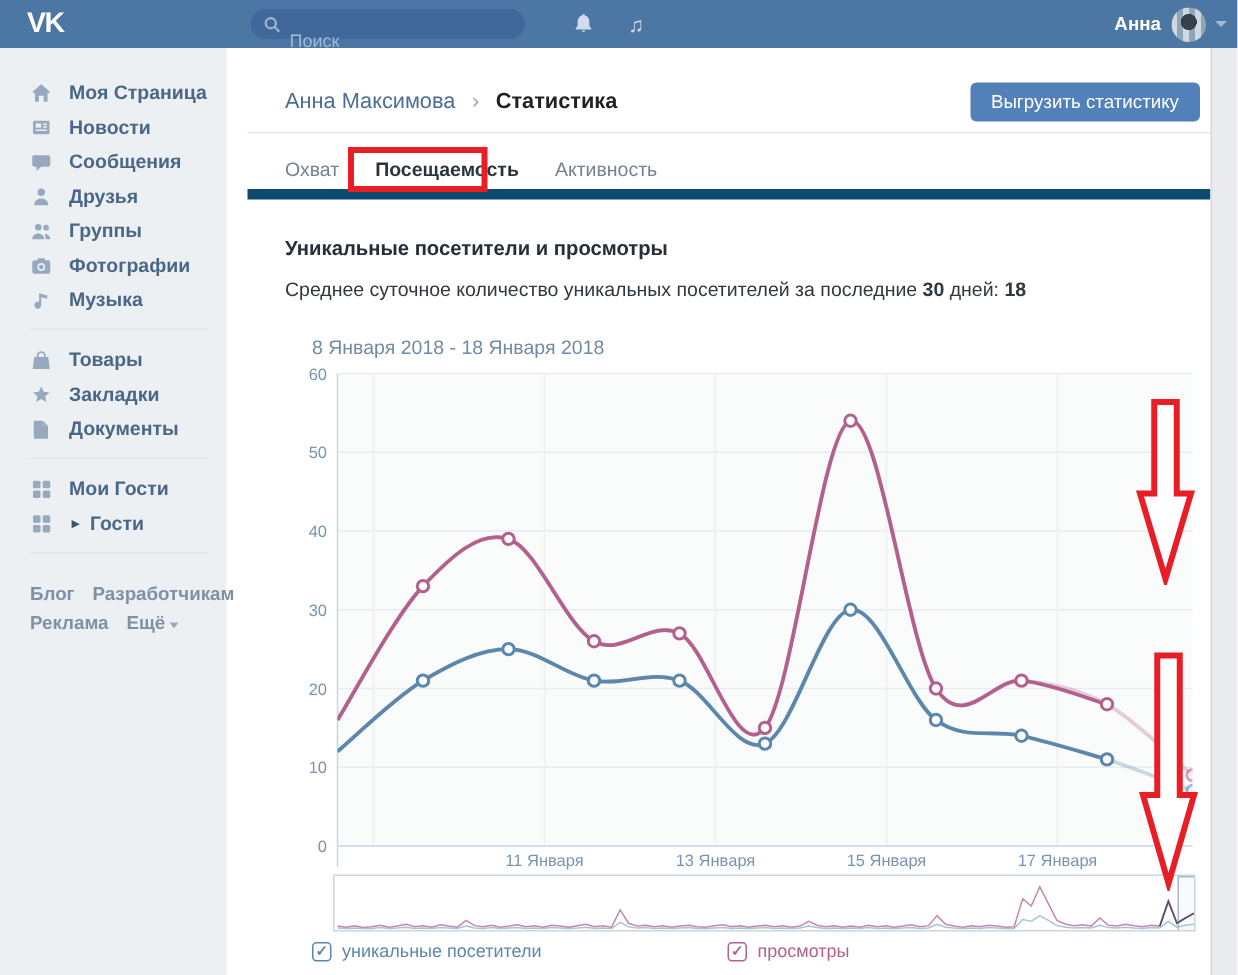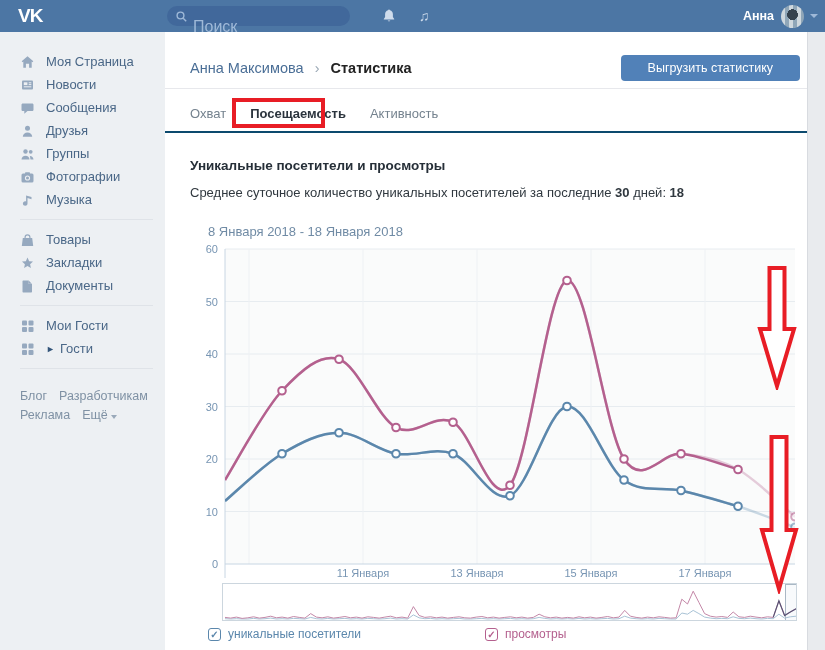--- a/index.html
+++ b/index.html
@@ -2,56 +2,56 @@
 <html><head>
 <meta charset="utf-8">
 <style>
   * { margin:0; padding:0; box-sizing:border-box; font-family:"Liberation Sans", sans-serif; }
   html,body { width:825px; height:650px; background:#fff; overflow:hidden; position:relative; }
 
   
   .topbar { position:absolute; left:0; top:0; width:825px; height:32px; background:#4c76a4; z-index:10; }
   .vk-logo { position:absolute; left:18px; top:5px; color:#fff; font-size:19px; font-weight:bold; letter-spacing:-1px; }
   .search-box { position:absolute; left:167px; top:6px; width:183px; height:20px; background:#41689b; border-radius:11px; display:flex; align-items:center; padding-left:9px; }
-  .search-box input { background:transparent; border:none; outline:none; color:#cfdcec; font-size:16px; width:140px; margin-left:6px;margin-top:22px; }
+  .search-box input { background:transparent; border:none; outline:none; color:#cfdcec; font-size:12px; width:140px; margin-left:6px;margin-top:22px; }
   .search-box input::placeholder { color:#9fb9d8; }
   .bar-icon { position:absolute; top:8px; width:18px; height:16px; color:#cfdcec; font-size:14px; line-height:16px; text-align:center; cursor:pointer; }
   .user-menu { position:absolute; right:7px; top:4px; height:24px; display:flex; align-items:center; cursor:pointer; }
   .user-name { color:#fff; font-size:12.5px; font-weight:bold; margin-right:7px; }
   .avatar { width:23px; height:23px; border-radius:50%; overflow:hidden;
     background:
       radial-gradient(circle at 50% 42%, #35424e 0 30%, transparent 31%),
       repeating-linear-gradient(90deg,#cfd8de 0 4px,#8fa6b8 4px 8px); }
   .caret { width:0; height:0; border-left:4px solid transparent; border-right:4px solid transparent; border-top:4px solid #9fb9d8; margin-left:6px; }
 
   
-  .sidebar { position:absolute; left:0; top:32px; width:165px; height:618px; background:#edf0f3; padding-top:18px; }
+  .sidebar { position:absolute; left:0; top:32px; width:151px; height:618px; background:#edf0f3; padding-top:18px;font-weight:bold; }
   .side-item { height:23px; display:flex; align-items:center; padding-left:20px; cursor:pointer; }
   .side-item .ic { width:15px; height:14px; margin-right:11px; color:#96a9bf; flex:0 0 15px; }
   .side-item .ic svg { display:block; }
   .side-item .lbl { font-size:13px; color:#4a6787; }
   .side-item .badge { margin-left:auto; margin-right:22px; background:#dde3ea; color:#55677d; font-size:11px; border-radius:3px; padding:1px 6px; }
   .side-item .prefix { color:#33557a; font-size:9px; margin-right:5px; }
   .side-divider { height:1px; background:#dfe3e8; margin:8px 12px 8px 20px; }
   .side-footer { padding:10px 0 0 20px; font-size:12.5px; color:#7f91a4; line-height:19px; }
   .side-footer a { color:#7f91a4; text-decoration:none; margin-right:12px; cursor:pointer; }
   .foot-caret { display:inline-block; width:0; height:0; border-left:3.5px solid transparent; border-right:3.5px solid transparent; border-top:4px solid #9aa9ba; margin-left:3px; }
 
   
   .content { position:absolute; left:165px; top:32px; width:642px; height:618px; background:#fff; }
   .right-strip { position:absolute; left:807px; top:32px; width:18px; height:618px; background:#e9ebee; border-left:1px solid #d8dbe0; }
 
   .content-header { position:absolute; left:0; top:0; width:100%; height:57px; border-bottom:1px solid #e7e8ec; }
   .breadcrumb { position:absolute; left:25px; top:28px; font-size:14.5px; }
   .bc-user { color:#4a6e96; cursor:pointer; }
   .bc-sep { color:#9aa8b5; margin:0 7px; }
   .bc-page { color:#222; font-weight:bold; }
-  .export-btn { position:absolute; right:7px; top:23px; height:26px; background:#5181b8; color:#fff; border:none; border-radius:4px; font-size:12.5px; padding:0 27px; cursor:pointer; }
-
-  .tabs-row { position:absolute; left:0; top:57px; width:100%; height:44px; border-bottom:2px solid #0c4a6e; padding:15px 0 0 25px; }
+  .export-btn { position:absolute; right:7px; top:23px; height:26px; background:#5181b8; color:#fff; border:none; border-radius:4px; font-size:12.5px; padding:0 14px; cursor:pointer; }
+
+  .tabs-row { position:absolute; left:0; top:57px; width:100%; height:44px; border-bottom:7px solid #0c4a6e; padding:15px 0 0 25px; }
   .tab { display:inline-block; margin-right:24px; font-size:13px; color:#74828e; cursor:pointer; }
   .tab.active { color:#2b343d; font-weight:bold; }
 
   .section-heading { position:absolute; left:25px; top:126px; font-size:13.5px; font-weight:bold; color:#262f38; }
   .stat-line { position:absolute; left:25px; font-size:13px; color:#30383f; }
   .stat-line b { font-weight:bold; }
   .stat-line.l1 { top:153px; }
   .stat-line.l2 { top:170px; }
 
   .date-range { position:absolute; left:43px; top:192px; font-size:13px; color:#708ba5; }

